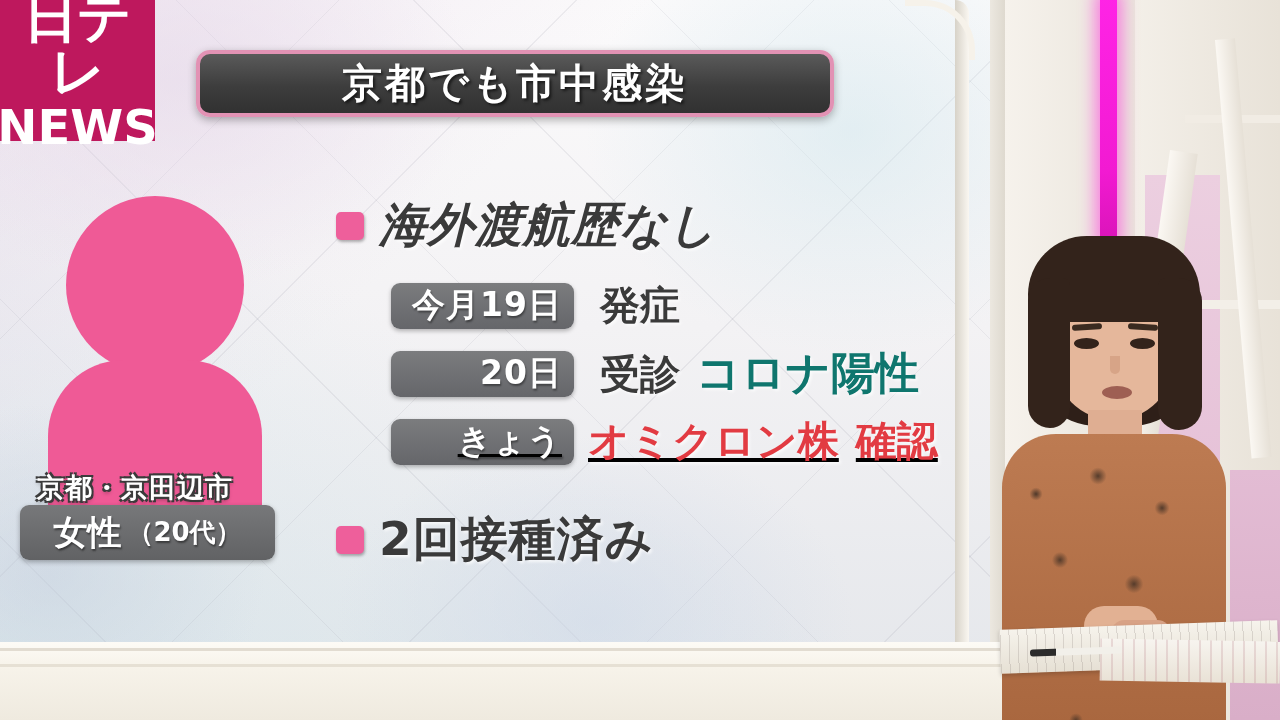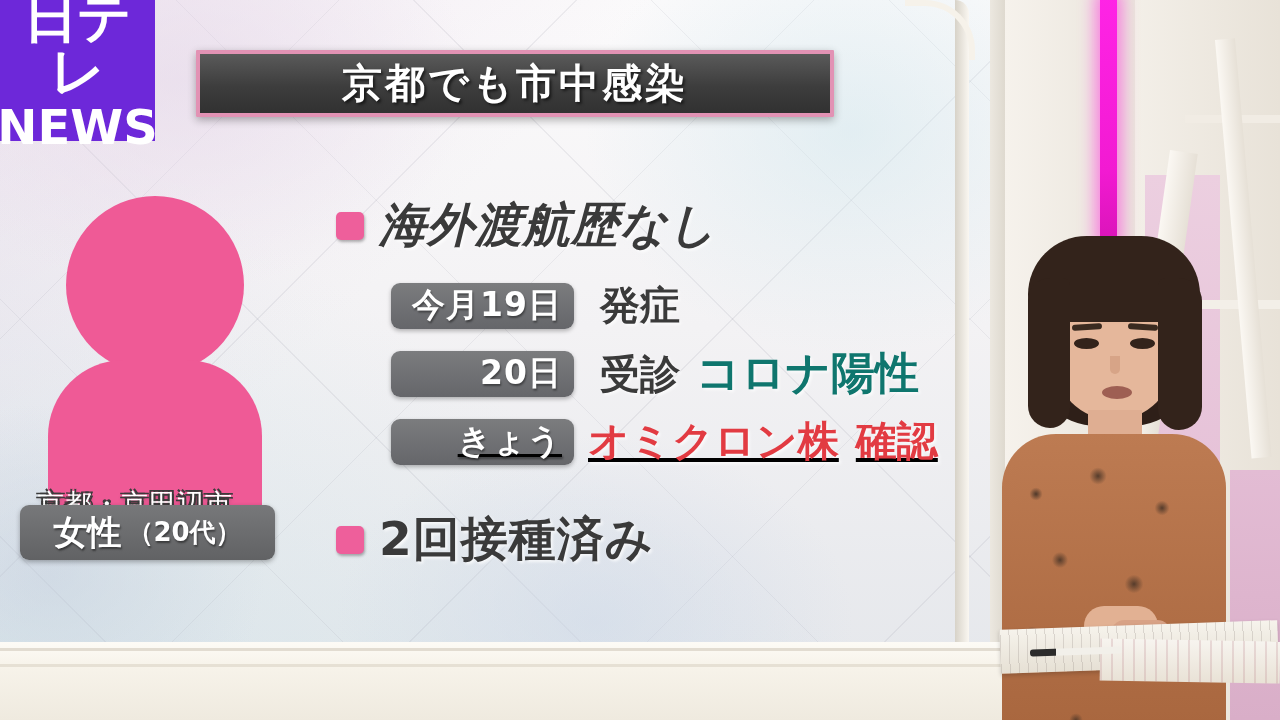--- a/index.html
+++ b/index.html
@@ -68,54 +68,53 @@
 
   
   .desk { position:absolute; left:0; top:642px; width:1010px; height:78px;
     background:linear-gradient(180deg,#fdfbf6 0%,#f7f3ea 30%,#efeadf 100%); }
   .desk-line1 { position:absolute; left:0; top:648px; width:1010px; height:3px; background:#e2dcd1; }
   .desk-line2 { position:absolute; left:0; top:664px; width:1010px; height:3px; background:#e6e0d4; }
 
   
   .logo {
     position:absolute; left:0; top:0; width:155px; height:141px;
-    background:#6d28d9; color:#fff; text-align:center;
+    background:#be185d; color:#fff; text-align:center;
     display:flex; flex-direction:column; justify-content:center; align-items:center;
     line-height:1;
   }
   .logo-jp { font-size:54px; font-weight:700; letter-spacing:-1px; }
   .logo-en { font-size:48px; font-weight:800; letter-spacing:0px; margin-top:4px; }
 
   
   .headline {
     position:absolute; left:196px; top:50px; width:638px; height:67px;
     background:linear-gradient(180deg,#5a5a5a 0%,#3d3d3d 55%,#313131 100%);
-    border:4px solid #e292b4; border-radius:1px;
+    border:4px solid #e292b4; border-radius:14px;
     display:flex; align-items:center; justify-content:center;
     box-shadow:0 3px 8px rgba(0,0,0,.3);
   }
   .headline span {
     color:#ffffff; font-size:40px; font-weight:700; letter-spacing:3px;
     text-shadow:2px 2px 3px rgba(0,0,0,.6);
   }
 
   
   .silo-bg { position:absolute; left:62px; top:190px; width:190px; height:310px; }
   .silo-head { position:absolute; left:66px; top:196px; width:178px; height:178px;
     border-radius:50%; background:#ef5a96; }
   .silo-body { position:absolute; left:48px; top:360px; width:214px; height:155px;
     border-radius:76px 76px 0 0; background:#ef5a96; }
 
   .city-label {
     position:absolute; left:10px; top:470px; width:250px; text-align:center;
-    font-size:27px; font-weight:400; color:#ffffff; letter-spacing:1px;
+    font-size:27px; font-weight:700; color:#ffffff; letter-spacing:1px;
     text-shadow:
       -2px -2px 0 #3b3b3b, 2px -2px 0 #3b3b3b, -2px 2px 0 #3b3b3b, 2px 2px 0 #3b3b3b,
       0 3px 4px rgba(0,0,0,.4);
-    margin-top: 16px;
   }
   .person-box {
     position:absolute; left:20px; top:505px; width:255px; height:55px;
     background:linear-gradient(180deg,#77787a,#616264);
     border-radius:9px; display:flex; align-items:center; justify-content:center;
     box-shadow:0 2px 5px rgba(0,0,0,.3);
   }
   .person-box .main { font-size:34px; font-weight:700; color:#fff;
     text-shadow:1px 2px 2px rgba(0,0,0,.45); }
   .person-box .sub { font-size:26px; font-weight:700; color:#fff; margin-left:6px;

